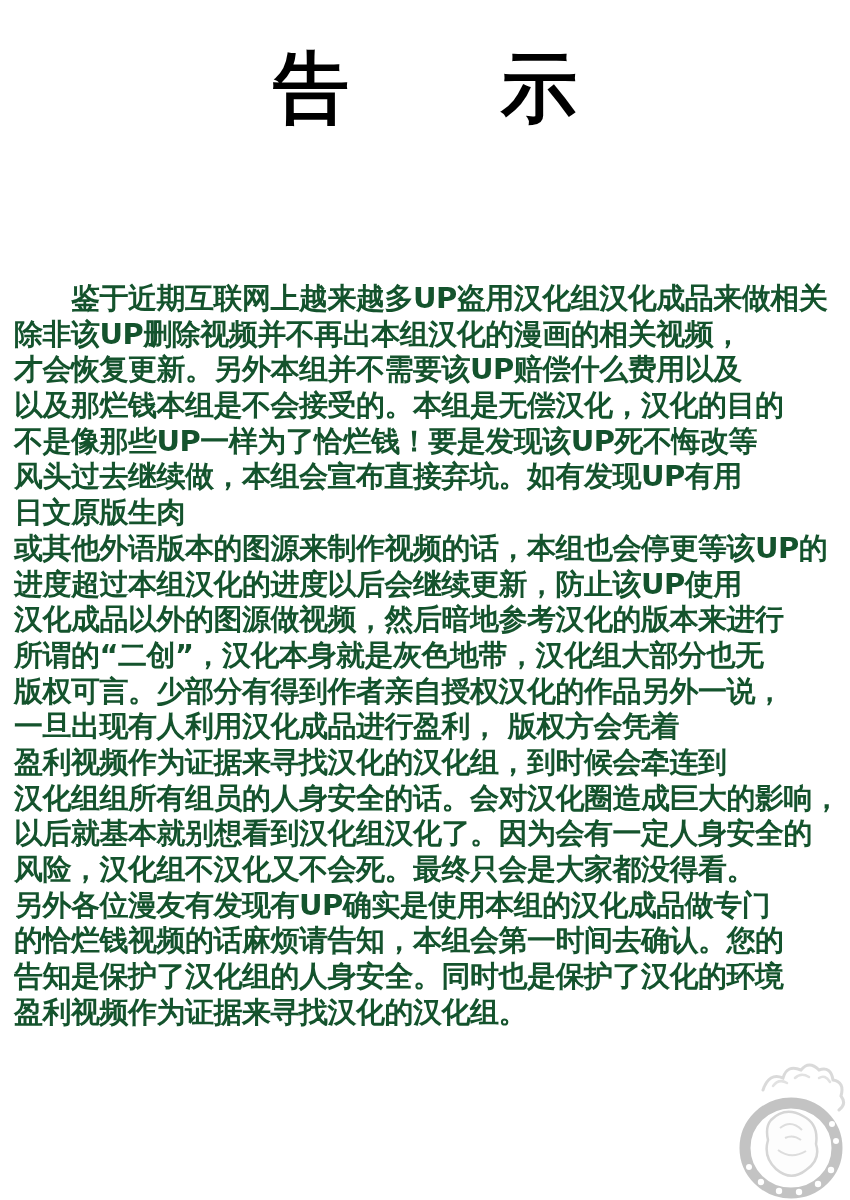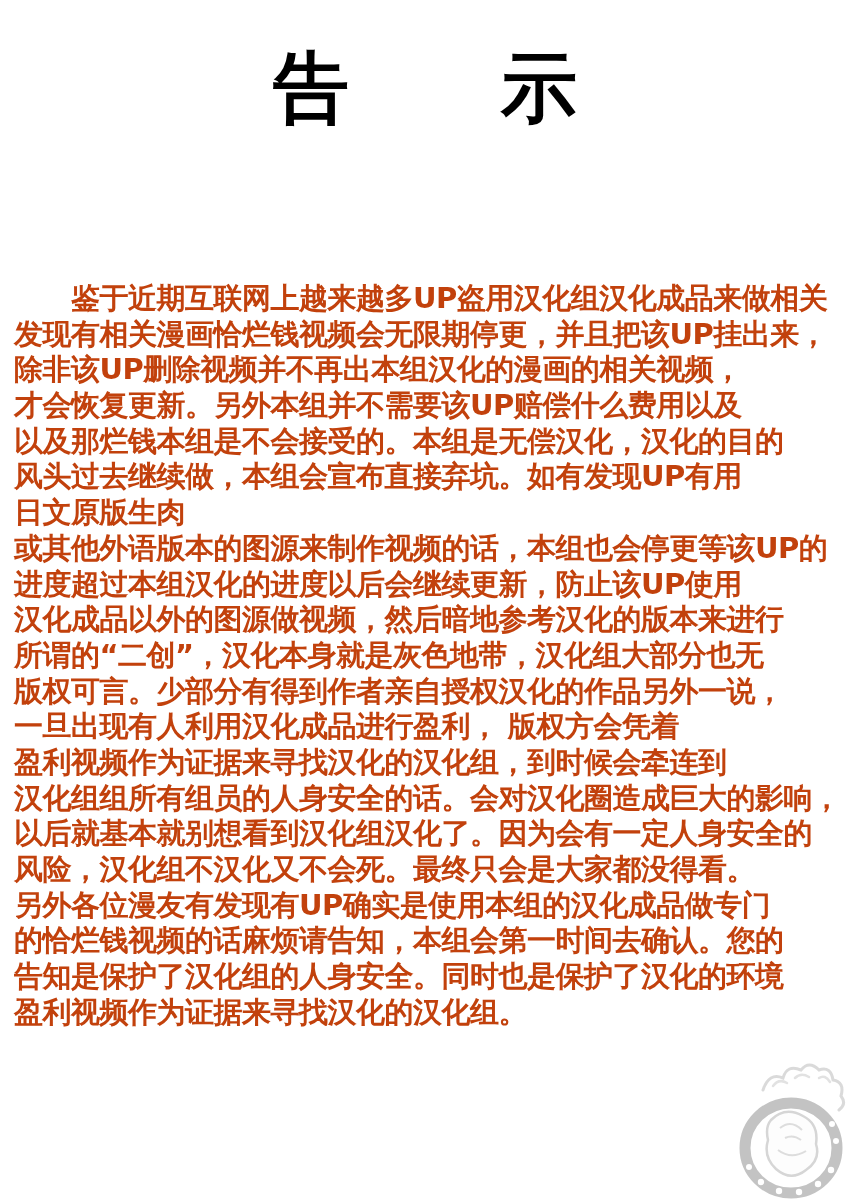--- a/index.html
+++ b/index.html
@@ -28,21 +28,21 @@
     line-height: 1;
     font-weight: 900;
     color: #000000;
     white-space: pre;
   }
   .body-text {
     position: absolute;
     top: 281px;
     left: 14px;
     width: 830px;
-    color: #c2410c;
+    color: #14532d;
     font-size: 29px;
     font-weight: 600;
     letter-spacing: -0.5px;
   }
   .line {
     height: 35.7px;
     line-height: 35.7px;
     white-space: pre;
     overflow: visible;
   }
@@ -57,24 +57,24 @@
 </style>
 </head>
 <body>
 
 <div class="page">
 
   <h1 class="title">告　　示</h1>
 
   <div class="body-text">
     <div class="line">　　鉴于近期互联网上越来越多UP盗用汉化组汉化成品来做相关</div>
-    <div class="line">发现有相关漫画恰烂钱视频会无限期停更，并且把该UP挂出来，</div>
     <div class="line">除非该UP删除视频并不再出本组汉化的漫画的相关视频，</div>
     <div class="line">才会恢复更新。另外本组并不需要该UP赔偿什么费用以及</div>
     <div class="line">以及那烂钱本组是不会接受的。本组是无偿汉化，汉化的目的</div>
+    <div class="line">不是像那些UP一样为了恰烂钱！要是发现该UP死不悔改等</div>
     <div class="line">风头过去继续做，本组会宣布直接弃坑。如有发现UP有用</div>
     <div class="line">日文原版生肉</div>
     <div class="line">或其他外语版本的图源来制作视频的话，本组也会停更等该UP的</div>
     <div class="line">进度超过本组汉化的进度以后会继续更新，防止该UP使用</div>
     <div class="line">汉化成品以外的图源做视频，然后暗地参考汉化的版本来进行</div>
     <div class="line">所谓的“二创”，汉化本身就是灰色地带，汉化组大部分也无</div>
     <div class="line">版权可言。少部分有得到作者亲自授权汉化的作品另外一说，</div>
     <div class="line">一旦出现有人利用汉化成品进行盈利， 版权方会凭着</div>
     <div class="line">盈利视频作为证据来寻找汉化的汉化组，到时候会牵连到</div>
     <div class="line">汉化组组所有组员的人身安全的话。会对汉化圈造成巨大的影响，</div>

